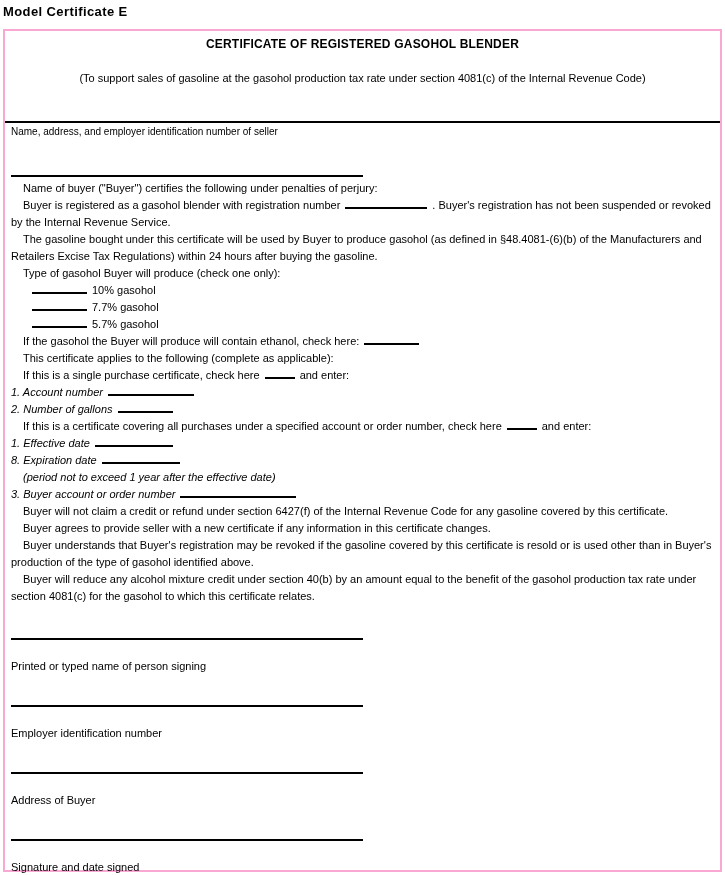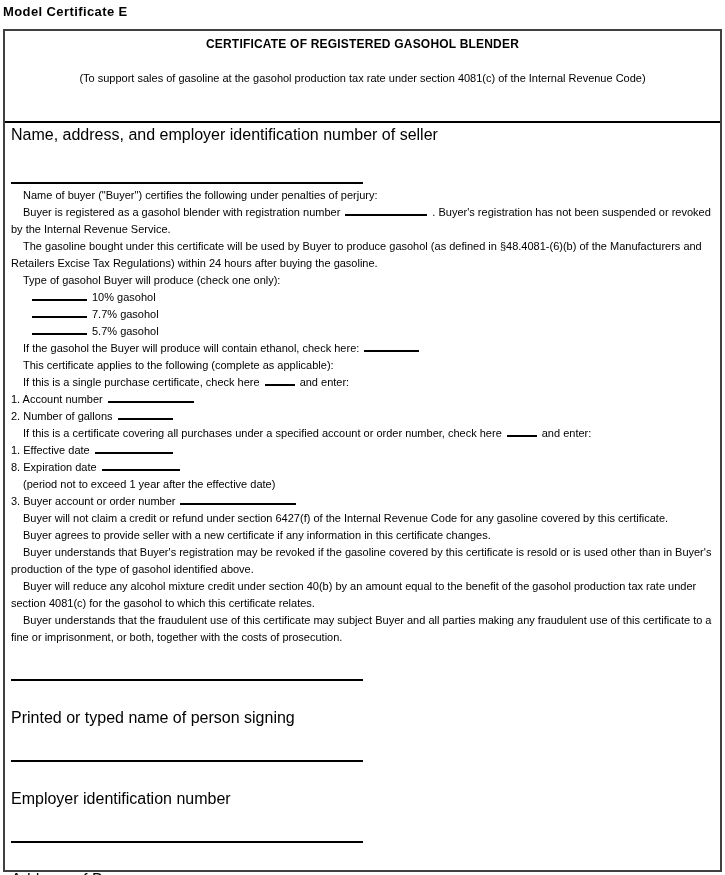--- a/index.html
+++ b/index.html
@@ -14,58 +14,58 @@
     font-weight: bold;
     font-size: 13px;
     letter-spacing: 0.4px;
     padding: 4px 0 0 3px;
     height: 29px;
   }
   .cert-box {
     margin-left: 3px;
     width: 719px;
     height: 843px;
-    border: 2px solid #404040;
+    border: 2px solid #f9a8d4;
   }
   .cert-title {
     text-align: center;
     font-weight: bold;
     font-size: 12px;
     margin-top: 6px;
     letter-spacing: 0.2px;
   }
   .cert-subtitle {
     text-align: center;
     font-size: 11px;
     margin-top: 21px;
   }
   .seller-sep {
     border-top: 2px solid #000000;
     margin-top: 37px;
   }
   .seller-label {
-    font-size: 16px;
+    font-size: 10px;
     padding: 3px 6px 0 6px;
   }
   .seller-entry-area { height: 38px; }
   .entry-line {
     width: 352px;
     border-top: 2px solid #000000;
     margin-left: 6px;
   }
   .body-text { margin-top: 3px; }
   .body-text p {
     font-size: 11px;
     line-height: 17px;
     margin: 0;
     padding: 0 8px 0 6px;
   }
   .ind { text-indent: 12px; }
   .mt8 { margin-top: 8px; }
-  .num { text-indent: 0; }
+  .num { text-indent: 0; font-style: italic; }
   .pnote { padding-left: 18px !important; }
   .opt-row { padding-left: 22px !important; text-indent: 0 !important; }
   .blank {
     display: inline-block;
     height: 1px;
     border-bottom: 2px solid #000000;
     margin: 0 5px;
   }
   .w30  { width: 30px; }
   .w55  { width: 55px; }
@@ -73,23 +73,22 @@
   .w80  { width: 82px; }
   .w85  { width: 86px; }
   .w115 { width: 116px; }
   .sig-section { margin-top: 33px; }
   .sig-block {
     width: 352px;
     margin: 0 0 33px 6px;
   }
   .sig-line { border-top: 2px solid #000000; }
   .sig-label {
-    font-size: 16px;
-    padding-top: 3px;
-    margin-top: 25px;
+    font-size: 11px;
+    padding-top: 20px;
   }
 </style>
 </head>
 <body>
 
 <div class="page-heading">Model Certificate E</div>
 
 <div class="cert-box">
 
   <div class="cert-title">CERTIFICATE OF REGISTERED GASOHOL BLENDER</div>
@@ -132,21 +131,20 @@
     <p class="num"><span>8. Expiration date</span><span class="blank w75"></span></p>
 
     <p class="num pnote">(period not to exceed 1 year after the effective date)</p>
 
     <p class="num"><span>3. Buyer account or order number</span><span class="blank w115"></span></p>
 
     <p class="ind">Buyer will not claim a credit or refund under section 6427(f) of the Internal Revenue Code for any gasoline covered by this certificate.</p>
     <p class="ind">Buyer agrees to provide seller with a new certificate if any information in this certificate changes.</p>
     <p class="ind">Buyer understands that Buyer's registration may be revoked if the gasoline covered by this certificate is resold or is used other than in Buyer's production of the type of gasohol identified above.</p>
     <p class="ind">Buyer will reduce any alcohol mixture credit under section 40(b) by an amount equal to the benefit of the gasohol production tax rate under section 4081(c) for the gasohol to which this certificate relates.</p>
-    <p class="ind">Buyer understands that the fraudulent use of this certificate may subject Buyer and all parties making any fraudulent use of this certificate to a fine or imprisonment, or both, together with the costs of prosecution.</p>
 
   </div>
 
   <div class="sig-section">
 
     <div class="sig-block">
       <div class="sig-line"></div>
       <div class="sig-label">Printed or typed name of person signing</div>
     </div>
 

